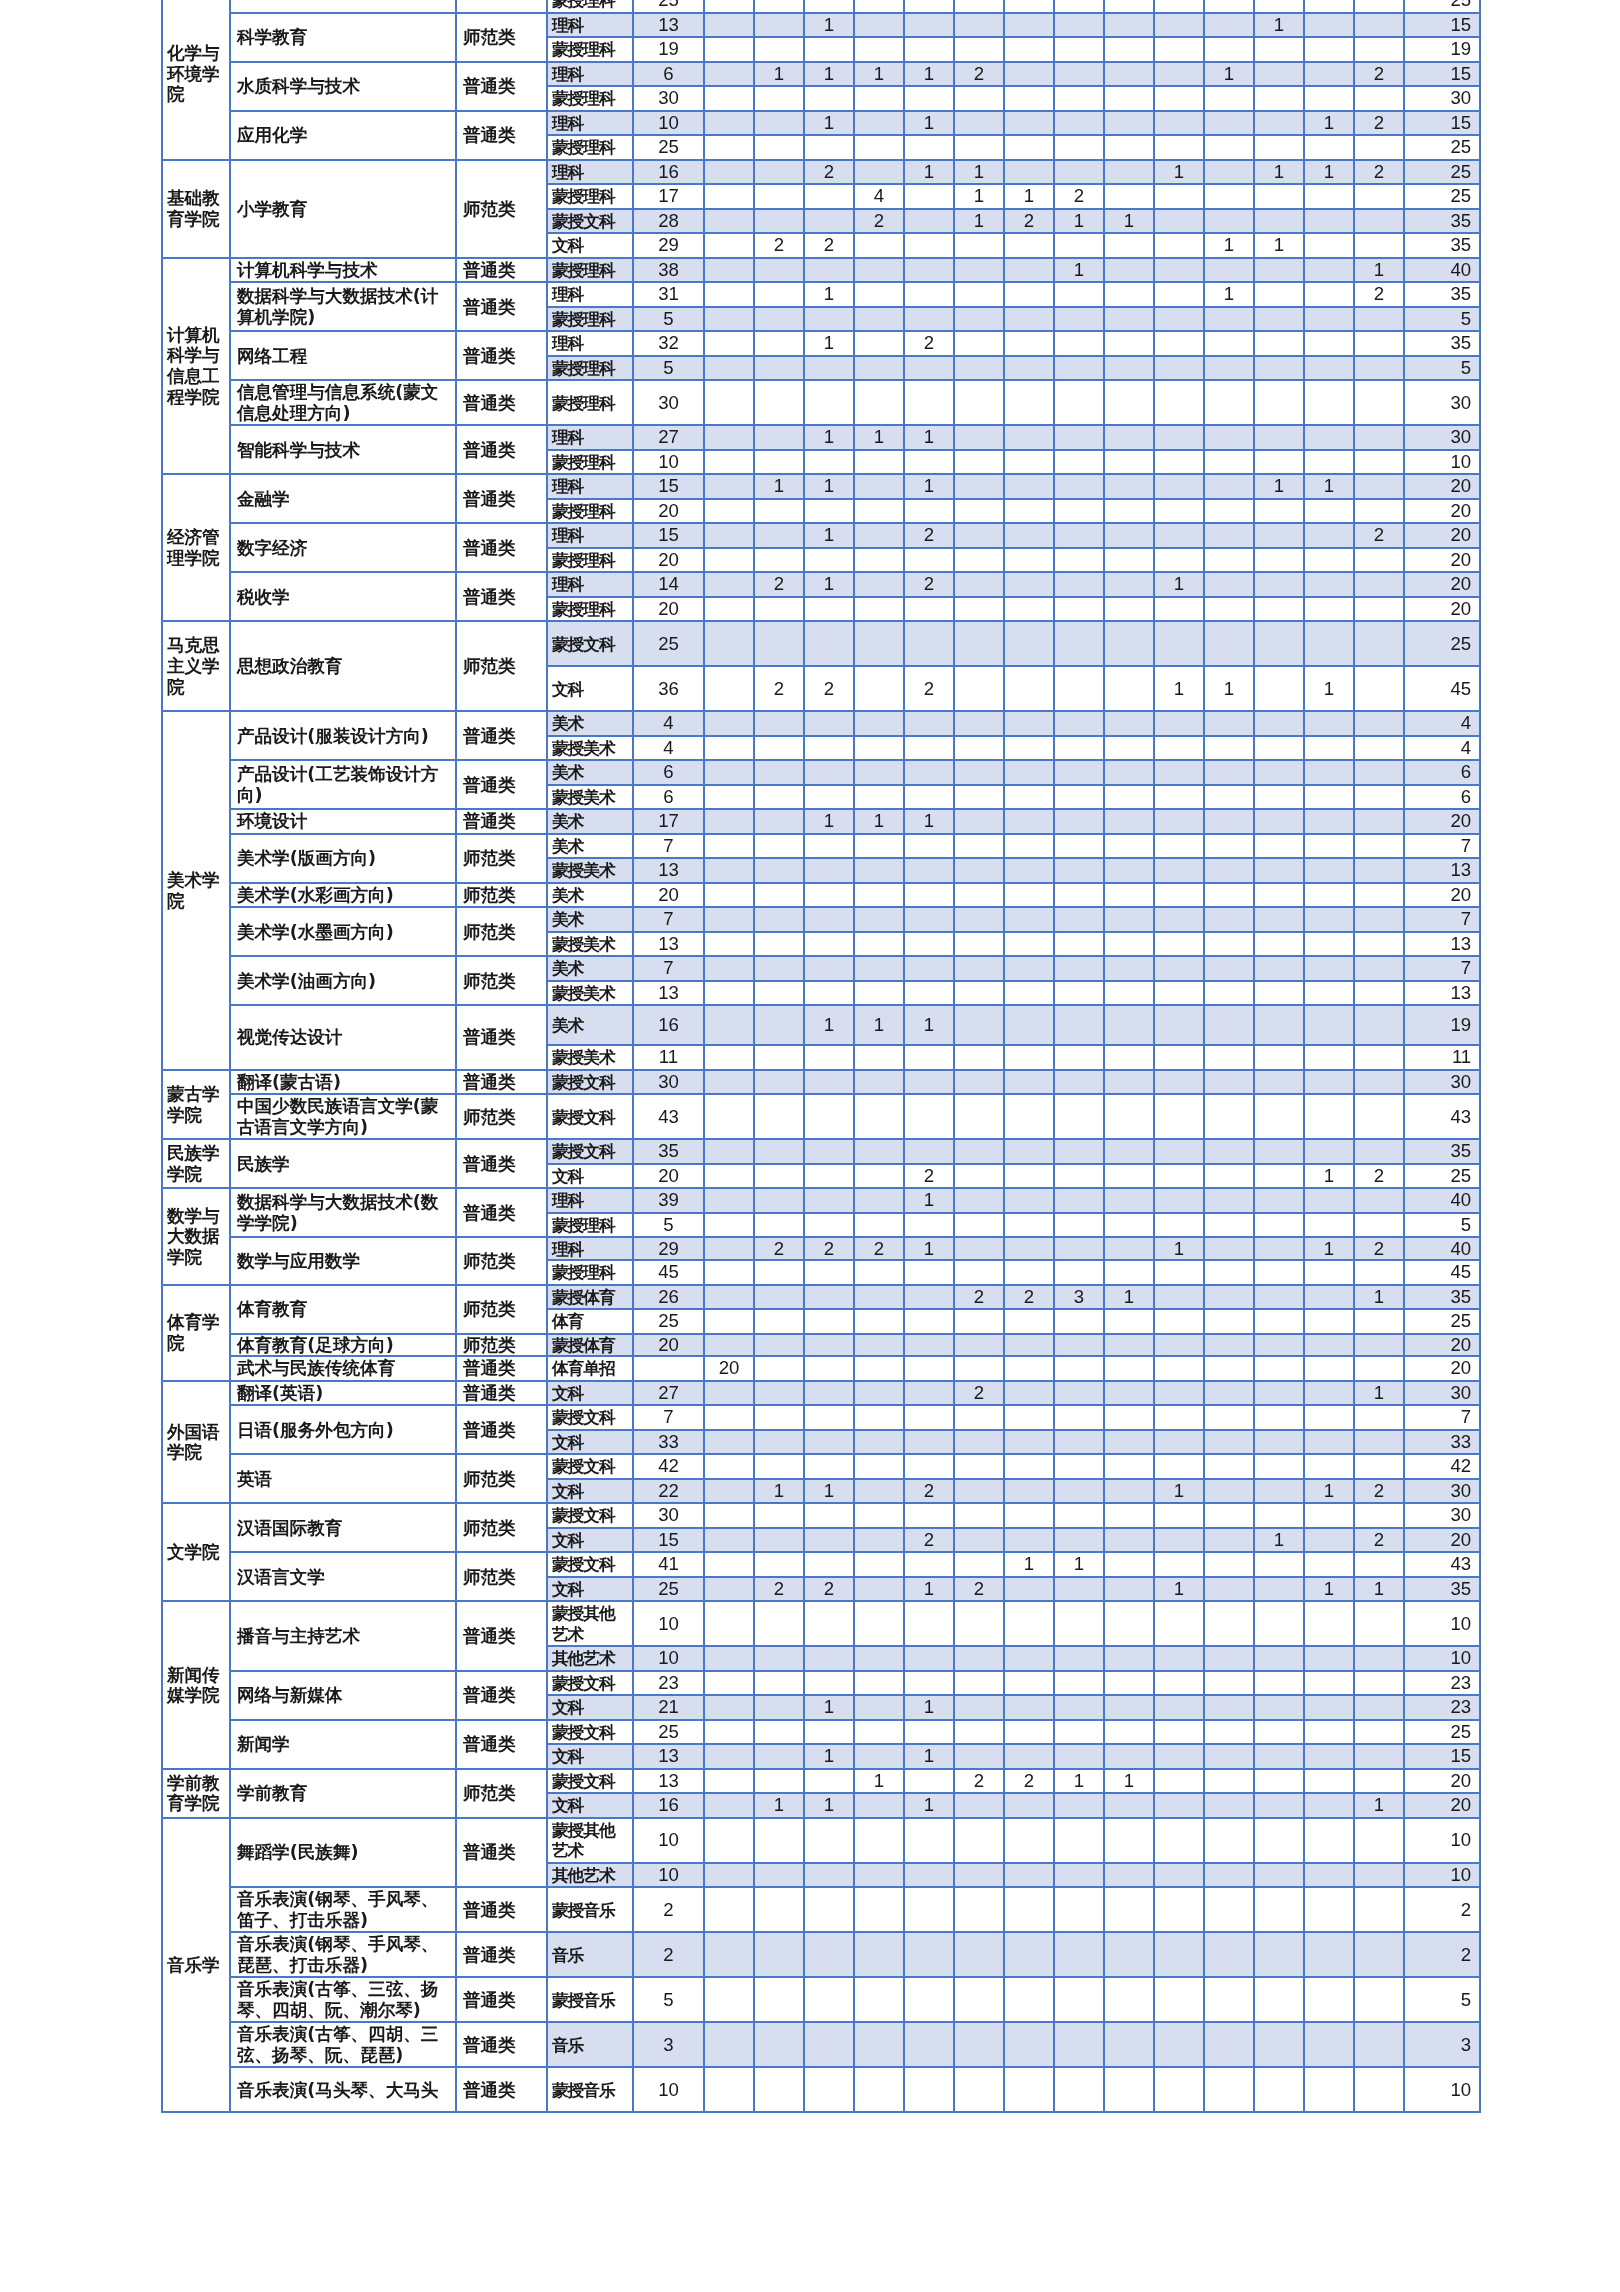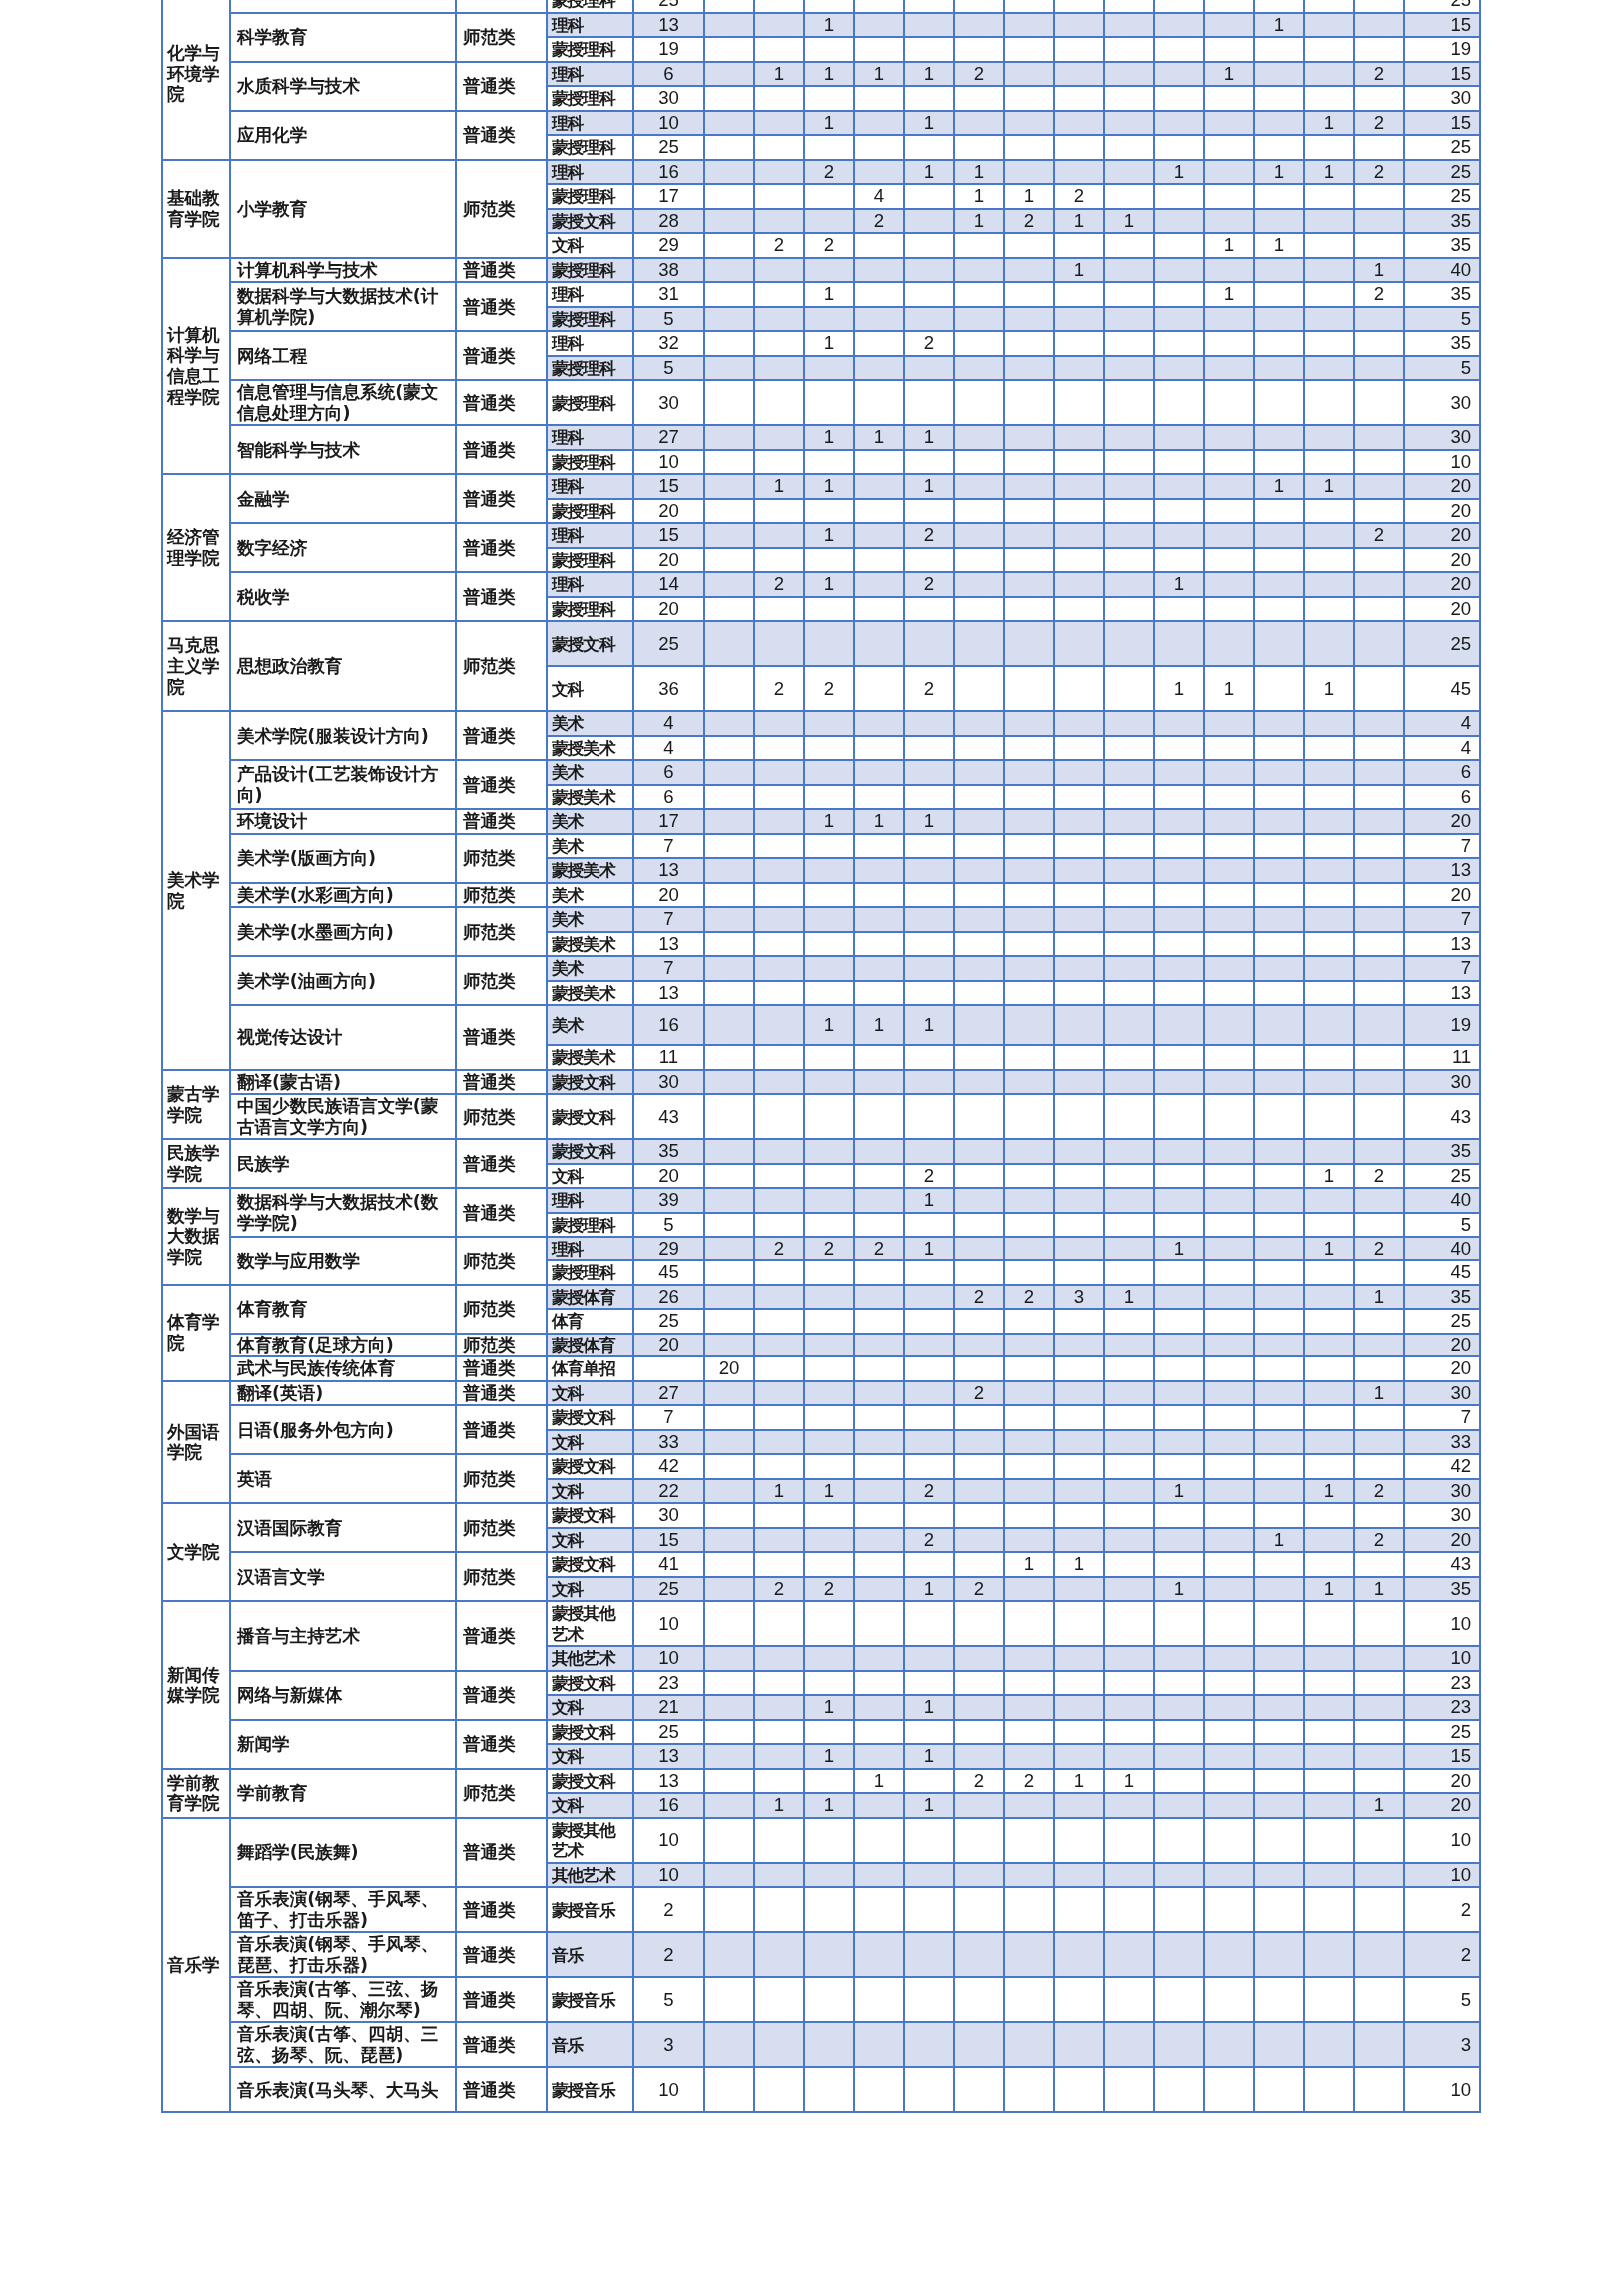--- a/index.html
+++ b/index.html
@@ -593,21 +593,21 @@
           <td class="num sh"></td>
           <td class="num sh">1</td>
           <td class="num sh">1</td>
           <td class="num sh"></td>
           <td class="num sh">1</td>
           <td class="num sh"></td>
           <td class="total sh">45</td>
         </tr>
         <tr class="shade" style="height: 24.5px;">
           <td class="college" rowspan="14">美术学院</td>
-          <td class="major" rowspan="2">美术学院(服装设计方向)</td>
+          <td class="major" rowspan="2">产品设计(服装设计方向)</td>
           <td class="type" rowspan="2">普通类</td>
           <td class="subject sh">美术</td>
           <td class="num sh">4</td>
           <td class="num sh"></td>
           <td class="num sh"></td>
           <td class="num sh"></td>
           <td class="num sh"></td>
           <td class="num sh"></td>
           <td class="num sh"></td>
           <td class="num sh"></td>

